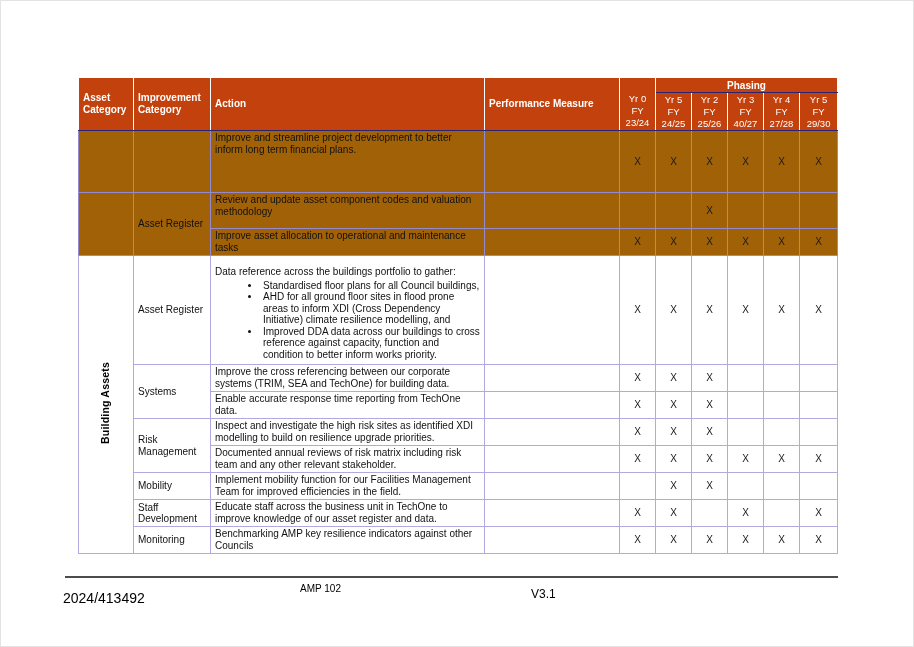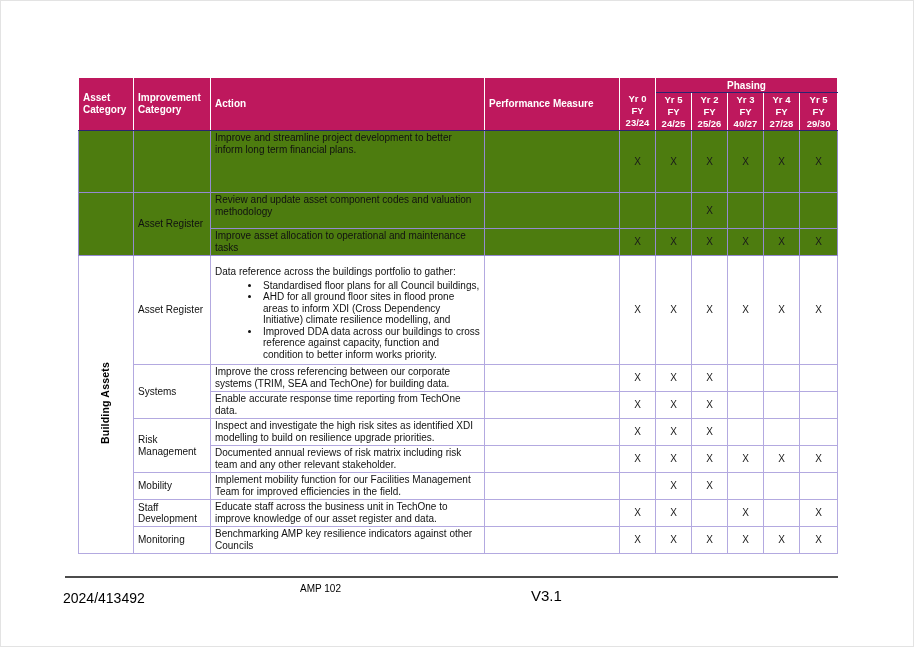--- a/index.html
+++ b/index.html
@@ -11,50 +11,50 @@
     overflow:hidden;
   }
   .page-frame { position:absolute; inset:0; border:1px solid #e3e3e3; pointer-events:none; }
 
   table.plan {
     position:absolute; left:78px; top:77px;
     width:759px; border-collapse:collapse; table-layout:fixed;
   }
   
   th {
-    background:#be185d; color:#ffffff; font-weight:bold;
+    background:#c2410c; color:#ffffff; font-weight:bold;
     border:1px solid #ffffff; border-bottom-color:#2a2470;
     padding:0;
   }
   th.th-left { text-align:left; vertical-align:middle; padding:2px 4px; font-size:10px; line-height:12px; }
   th.th-phasing { text-align:center; font-size:10px; vertical-align:middle; }
-  th.th-year { font-size:9.5px; line-height:12px; vertical-align:middle; font-weight:bold; }
+  th.th-year { font-size:9.5px; line-height:12px; vertical-align:middle; font-weight:normal; }
   th.th-yr0 { vertical-align:bottom; padding-bottom:1px; }
 
   
   td { padding:0; font-size:10px; line-height:11.5px; }
-  tr.purple td { background:#4d7c0f; border:1px solid #948ad0; }
+  tr.purple td { background:#a16207; border:1px solid #948ad0; }
   tr.white td  { background:#ffffff; border:1px solid #b3a9e0; }
   td.action { vertical-align:top; text-align:left; padding:1px 4px 2px 4px; }
   td.improv { vertical-align:middle; text-align:left; padding:1px 4px; }
   td.pm     { vertical-align:top; }
   td.mark   { text-align:center; vertical-align:middle; color:#1a1a1a; font-size:10px; }
   td.asset  { vertical-align:middle; text-align:center; }
   .vlabel {
     display:inline-block; writing-mode:vertical-rl; transform:rotate(180deg);
     font-weight:bold; font-size:10.5px; letter-spacing:.2px; color:#000;
   }
   td.action ul { margin:2px 0 0 0; padding-left:46px; }
   td.action li { padding-left:2px; margin:0; }
 
   
   .footer-line { position:absolute; left:65px; top:576px; width:773px; height:2px; background:#4c4c4c; }
   .footer-left   { position:absolute; left:63px;  top:590px; font-size:14px; color:#000; }
   .footer-center { position:absolute; left:300px; top:583px; font-size:10px; color:#000; }
-  .footer-right  { position:absolute; left:531px; top:587px; font-size:15px; color:#000; }
+  .footer-right  { position:absolute; left:531px; top:587px; font-size:12px; color:#000; }
 </style>
 </head>
 <body>
 
 <div class="page-frame"></div>
 
 <table class="plan">
   <colgroup>
     <col style="width:55px">
       <col style="width:77px">

